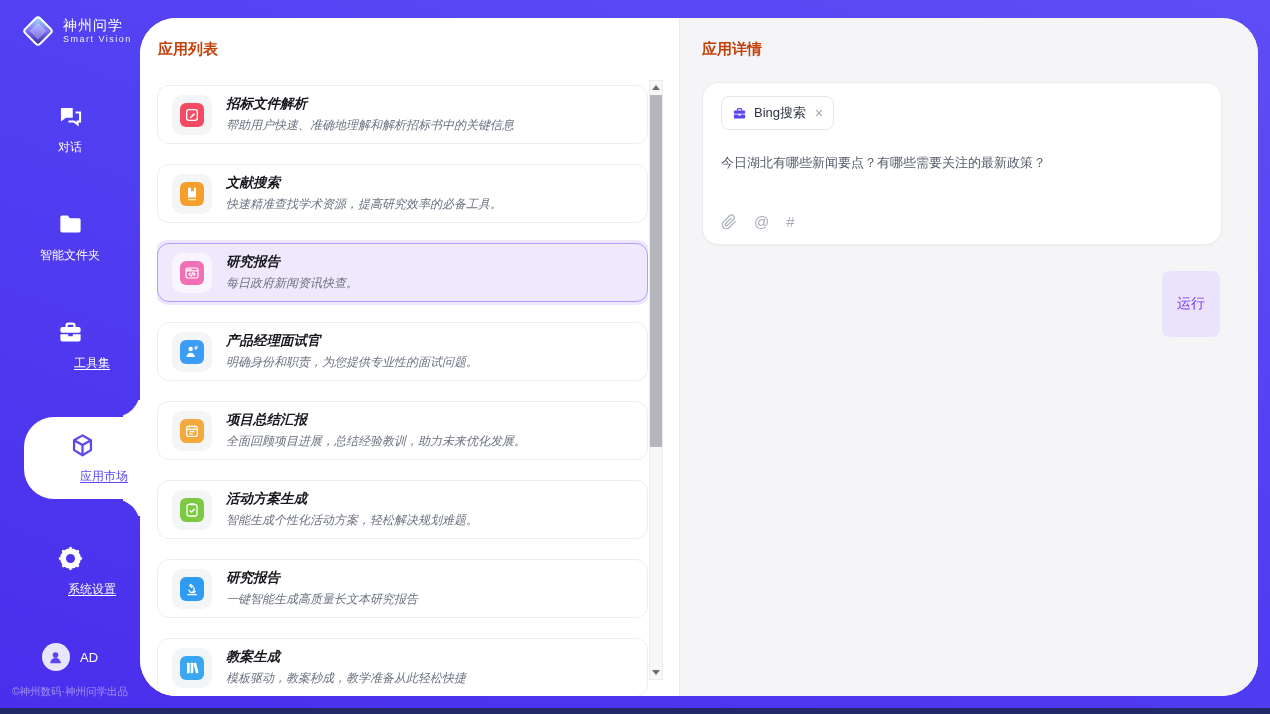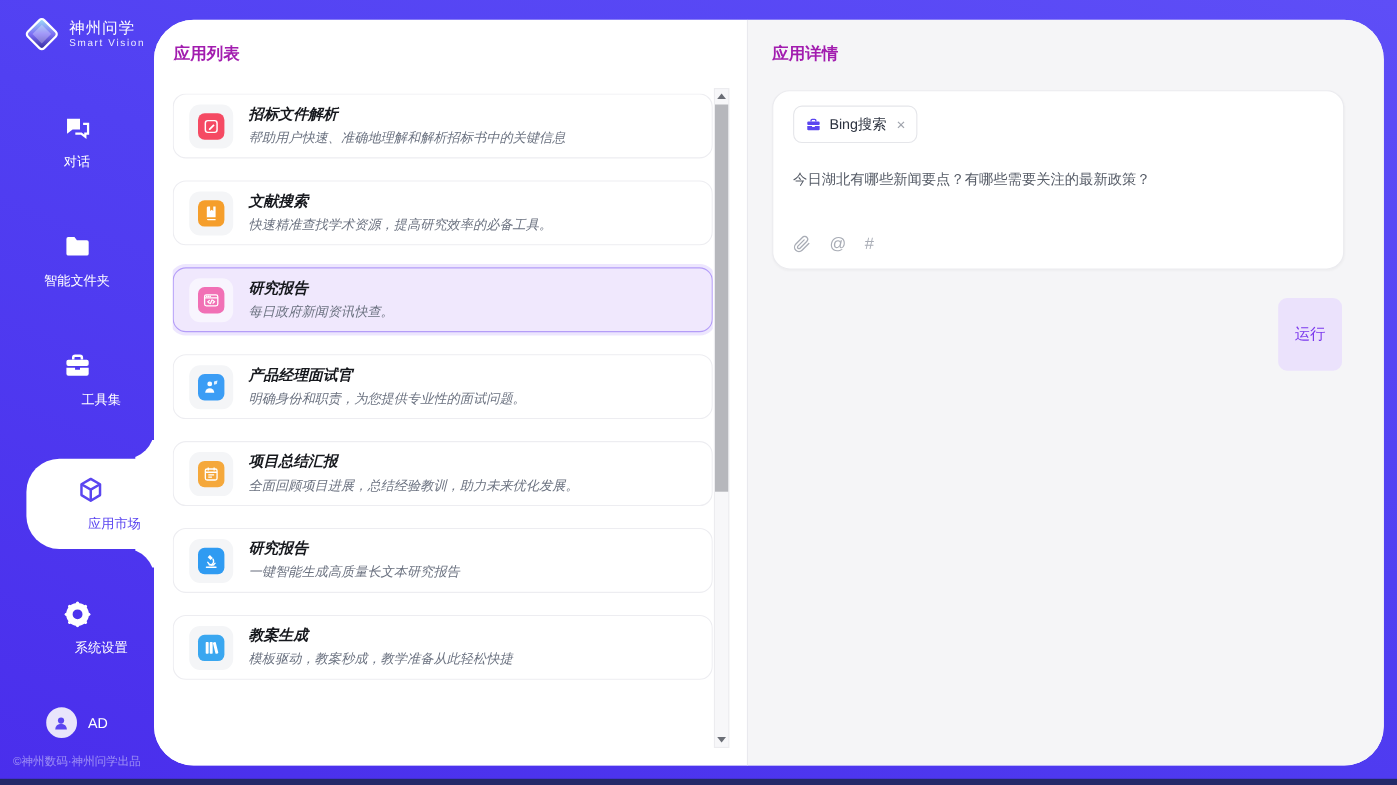--- a/index.html
+++ b/index.html
@@ -16,42 +16,42 @@
   .logo svg { width:36px; height:36px; }
   .brand-name { color:#fff; font-size:14px; font-weight:400; letter-spacing:1px; line-height:17px; }
   .brand-sub { color:#eef; font-size:9px; letter-spacing:1.5px; line-height:11px; }
 
   .nav { margin-top:44px; width:100%; display:flex; flex-direction:column; }
   .nav-item { position:relative; width:100%; height:72px; margin-bottom:36px;
     display:flex; flex-direction:column; align-items:center; justify-content:center;
     color:#fff; cursor:pointer; }
   .nav-item .nav-icon svg { width:27px; height:27px; display:block; }
   .nav-label { font-size:12px; margin-top:9px; }
-  .nav-label.u { text-underline-offset:2px;margin-left:44px; }
+  .nav-label.u { text-decoration:underline; text-underline-offset:2px;margin-left:44px; }
   .nav-item.selected { width:116px; margin-left:24px; background:#fff; height:82px;
     border-radius:30px 0 0 30px; color:#5b46f0; }
   .nav-item.selected::before { content:""; position:absolute; right:0; top:-26px;
     width:26px; height:26px; border-bottom-right-radius:26px; box-shadow:9px 9px 0 0 #fff; }
   .nav-item.selected::after { content:""; position:absolute; right:0; bottom:-26px;
     width:26px; height:26px; border-top-right-radius:26px; box-shadow:9px -9px 0 0 #fff; }
 
   .user-row { margin-top:auto; display:flex; align-items:center; gap:10px; margin-bottom:14px; }
   .avatar { width:28px; height:28px; border-radius:50%; background:#e9e5fb; color:#5b46f0;
     display:flex; align-items:center; justify-content:center; }
   .avatar svg { width:17px; height:17px; }
   .user-initials { color:#fff; font-size:13px; }
   .copyright { color:rgba(255,255,255,.45); font-size:10.5px; margin-bottom:12px; white-space:nowrap; }
 
   
   .content { position:absolute; left:140px; top:18px; width:1118px; height:678px;
     border-radius:36px; overflow:hidden; background:#fff; display:flex; z-index:1; }
 
   .panel-list { position:relative; width:540px; height:100%; background:#fff;
     border-right:1px solid #e9e9ee; }
-  .panel-title { position:absolute; top:22px; left:18px; font-size:15px; font-weight:700; color:#a21caf; }
+  .panel-title { position:absolute; top:22px; left:18px; font-size:15px; font-weight:700; color:#c2410c; }
 
   .list-area { position:absolute; top:67px; left:17px; width:491px; bottom:0; overflow:hidden; }
   .app-card { height:59px; margin-bottom:20px; background:#fff; border:1px solid #ededf1;
     border-radius:12px; display:flex; align-items:center; gap:14px; padding:0 14px; cursor:pointer; }
   .app-card.selected { background:#f0e8fd; border-color:#b49df8;
     box-shadow:0 0 0 3px rgba(142,101,248,.16); }
   .icon-box { width:40px; height:40px; border-radius:10px; background:#f4f5f7; flex:none;
     display:flex; align-items:center; justify-content:center; }
   .app-card.selected .icon-box { background:rgba(255,255,255,.55); }
   .app-icon { width:24px; height:24px; border-radius:6px; color:#fff;
@@ -264,20 +264,35 @@
                 </svg>
               </span>
             </span>
             <span class="app-texts">
               <div class="app-title">项目总结汇报</div>
               <div class="app-desc">全面回顾项目进展，总结经验教训，助力未来优化发展。</div>
             </span>
           </div>
           <div class="app-card">
             <span class="icon-box">
+              <span class="app-icon" style="background:#7ec944">
+                <svg viewBox="0 0 24 24" fill="none" stroke="currentColor" stroke-width="1.9">
+                  <rect x="4.5" y="4" width="15" height="17" rx="2.5"></rect>
+                  <path d="M9 4.3V3h6v1.3" stroke-width="2.4"></path>
+                  <path d="M8.5 12.6l2.7 2.7 4.8-4.8"></path>
+                </svg>
+              </span>
+            </span>
+            <span class="app-texts">
+              <div class="app-title">活动方案生成</div>
+              <div class="app-desc">智能生成个性化活动方案，轻松解决规划难题。</div>
+            </span>
+          </div>
+          <div class="app-card">
+            <span class="icon-box">
               <span class="app-icon" style="background:#2f9bf2">
                 <svg viewBox="0 0 24 24" fill="none" stroke="currentColor" stroke-width="1.9" stroke-linecap="round">
                   <path d="M5.5 20.5h13"></path>
                   <path d="M9.5 17.3h6"></path>
                   <path d="M10.2 3.8l4 4-3 3-4-4z" fill="currentColor" stroke="none"></path>
                   <path d="M14.5 9.5a5.8 5.8 0 0 1-2.3 7.6"></path>
                   <path d="M7.3 13.8a5.8 5.8 0 0 0 9.9 1.4"></path>
                 </svg>
               </span>
             </span>

